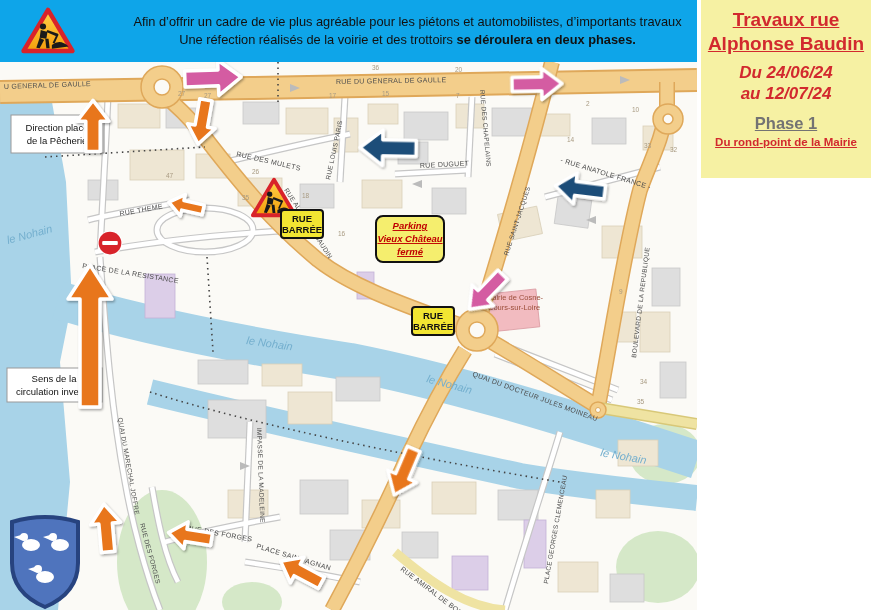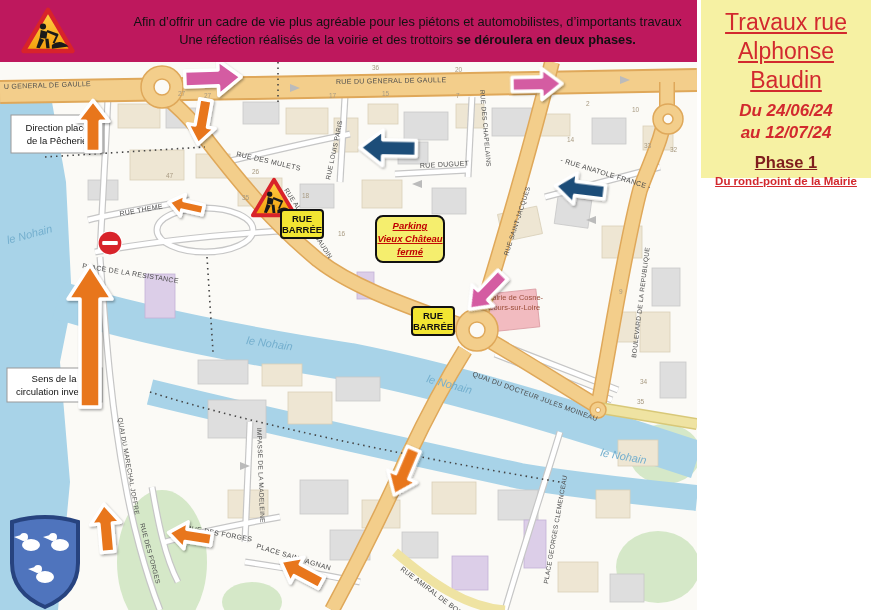--- a/index.html
+++ b/index.html
@@ -1,29 +1,29 @@
 <!DOCTYPE html>
 <html><head>
 <meta charset="utf-8">
 <style>
   html,body{margin:0;padding:0;background:#fff;}
   .page{position:relative;width:875px;height:610px;background:#fff;overflow:hidden;
         font-family:"Liberation Sans","DejaVu Sans",sans-serif;}
   
-  .banner{position:absolute;left:0;top:0;width:697px;height:62px;background:#be185d;
+  .banner{position:absolute;left:0;top:0;width:697px;height:62px;background:#0ea5e9;
           display:flex;align-items:center;gap:42px;}
   .banner .rw-icon{width:56px;height:50px;margin:4px 6px 4px 20px;flex:0 0 auto;}
   .banner-text{flex:1;text-align:center;font-size:12.8px;line-height:1.38;color:#111;padding-right:6px;}
   .banner-text b{font-weight:bold;}
   
   .sidebar{position:absolute;left:697px;top:0;width:178px;height:610px;background:#fff;}
   .sb-head{margin:0 4px 0 4px;background:#F6F1A3;padding:8px 2px 6px 2px;text-align:center;height:164px;}
-  .sb-title{color:#D2292E;font-weight:normal;font-size:23px;text-decoration:underline;line-height:1.25;text-align:center;}
+  .sb-title{color:#D2292E;font-weight:bold;font-size:19px;text-decoration:underline;line-height:1.25;text-align:center;}
   .sb-dates{color:#D2292E;font-weight:600;font-size:17px;line-height:1.25;margin-top:6px;font-style:italic;}
-  .sb-phase{color:#7f1d1d;font-weight:bold;font-size:16.5px;text-decoration:underline;margin-top:10px;}
+  .sb-phase{color:#737373;font-weight:bold;font-size:16.5px;text-decoration:underline;margin-top:10px;}
   .sb-phasedesc{color:#D2292E;font-size:11.5px;font-weight:600;line-height:1.3;margin-top:2px;text-decoration:underline;}
   
   .map{position:absolute;left:0;top:62px;width:697px;height:548px;background:#FBFAF6;}
   .map svg{display:block;}
   text{font-family:"Liberation Sans","DejaVu Sans",sans-serif;}
   .st{font-size:7px;fill:#4D4D4D;letter-spacing:.3px;}
   .stv{font-size:6.5px;fill:#4D4D4D;letter-spacing:.3px;}
   .wl{font-size:11px;font-style:italic;fill:#74AFCE;}
   .hn{font-size:6.5px;fill:#A89A82;}
   .poi{font-size:7.5px;fill:#9C4F3B;}

